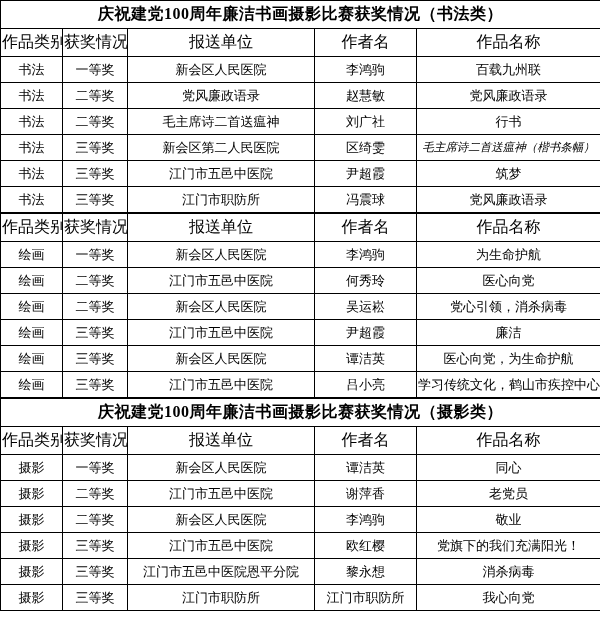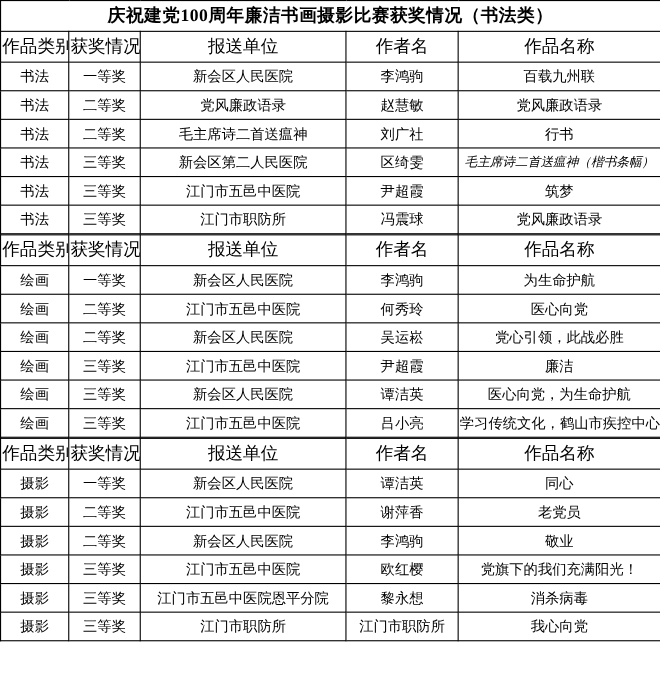--- a/index.html
+++ b/index.html
@@ -151,21 +151,21 @@
             <td>二等奖</td>
             <td>江门市五邑中医院</td>
             <td>何秀玲</td>
             <td>医心向党</td>
           </tr>
           <tr class="data-row">
             <td>绘画</td>
             <td>二等奖</td>
             <td>新会区人民医院</td>
             <td>吴运崧</td>
-            <td>党心引领，此战必胜</td>
+            <td>党心引领，消杀病毒</td>
           </tr>
           <tr class="data-row">
             <td>绘画</td>
             <td>三等奖</td>
             <td>江门市五邑中医院</td>
             <td>尹超霞</td>
             <td>廉洁</td>
           </tr>
           <tr class="data-row">
             <td>绘画</td>
@@ -185,20 +185,23 @@
       </table>
       <table class="award-table">
         <colgroup>
           <col class="c0">
           <col class="c1">
           <col class="c2">
           <col class="c3">
           <col class="c4">
         </colgroup>
         <tbody>
+          <tr class="title-row">
+            <th colspan="5">庆祝建党100周年廉洁书画摄影比赛获奖情况（摄影类）</th>
+          </tr>
           <tr class="header-row">
             <th>作品类别</th>
             <th>获奖情况</th>
             <th>报送单位</th>
             <th>作者名</th>
             <th>作品名称</th>
           </tr>
           <tr class="data-row">
             <td>摄影</td>
             <td>一等奖</td>

